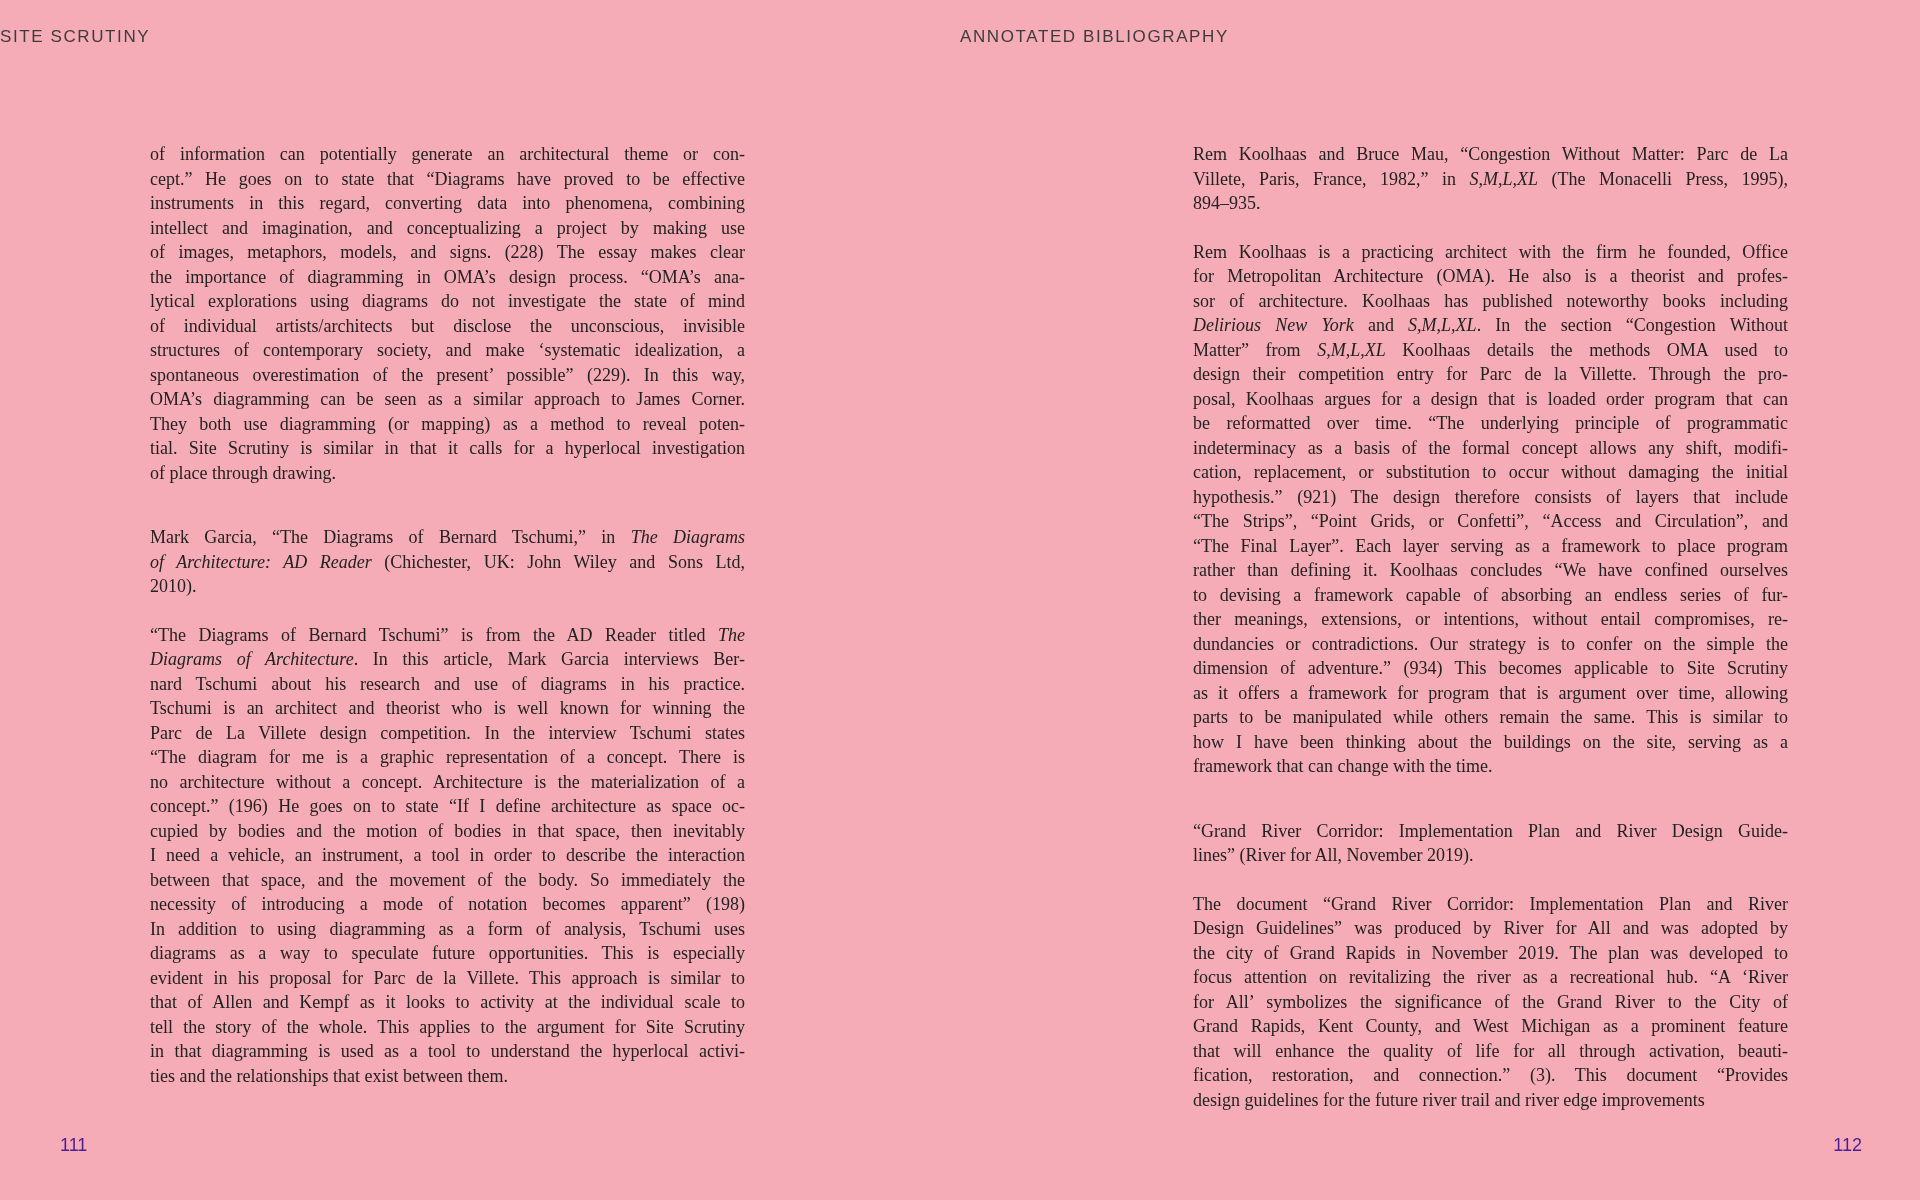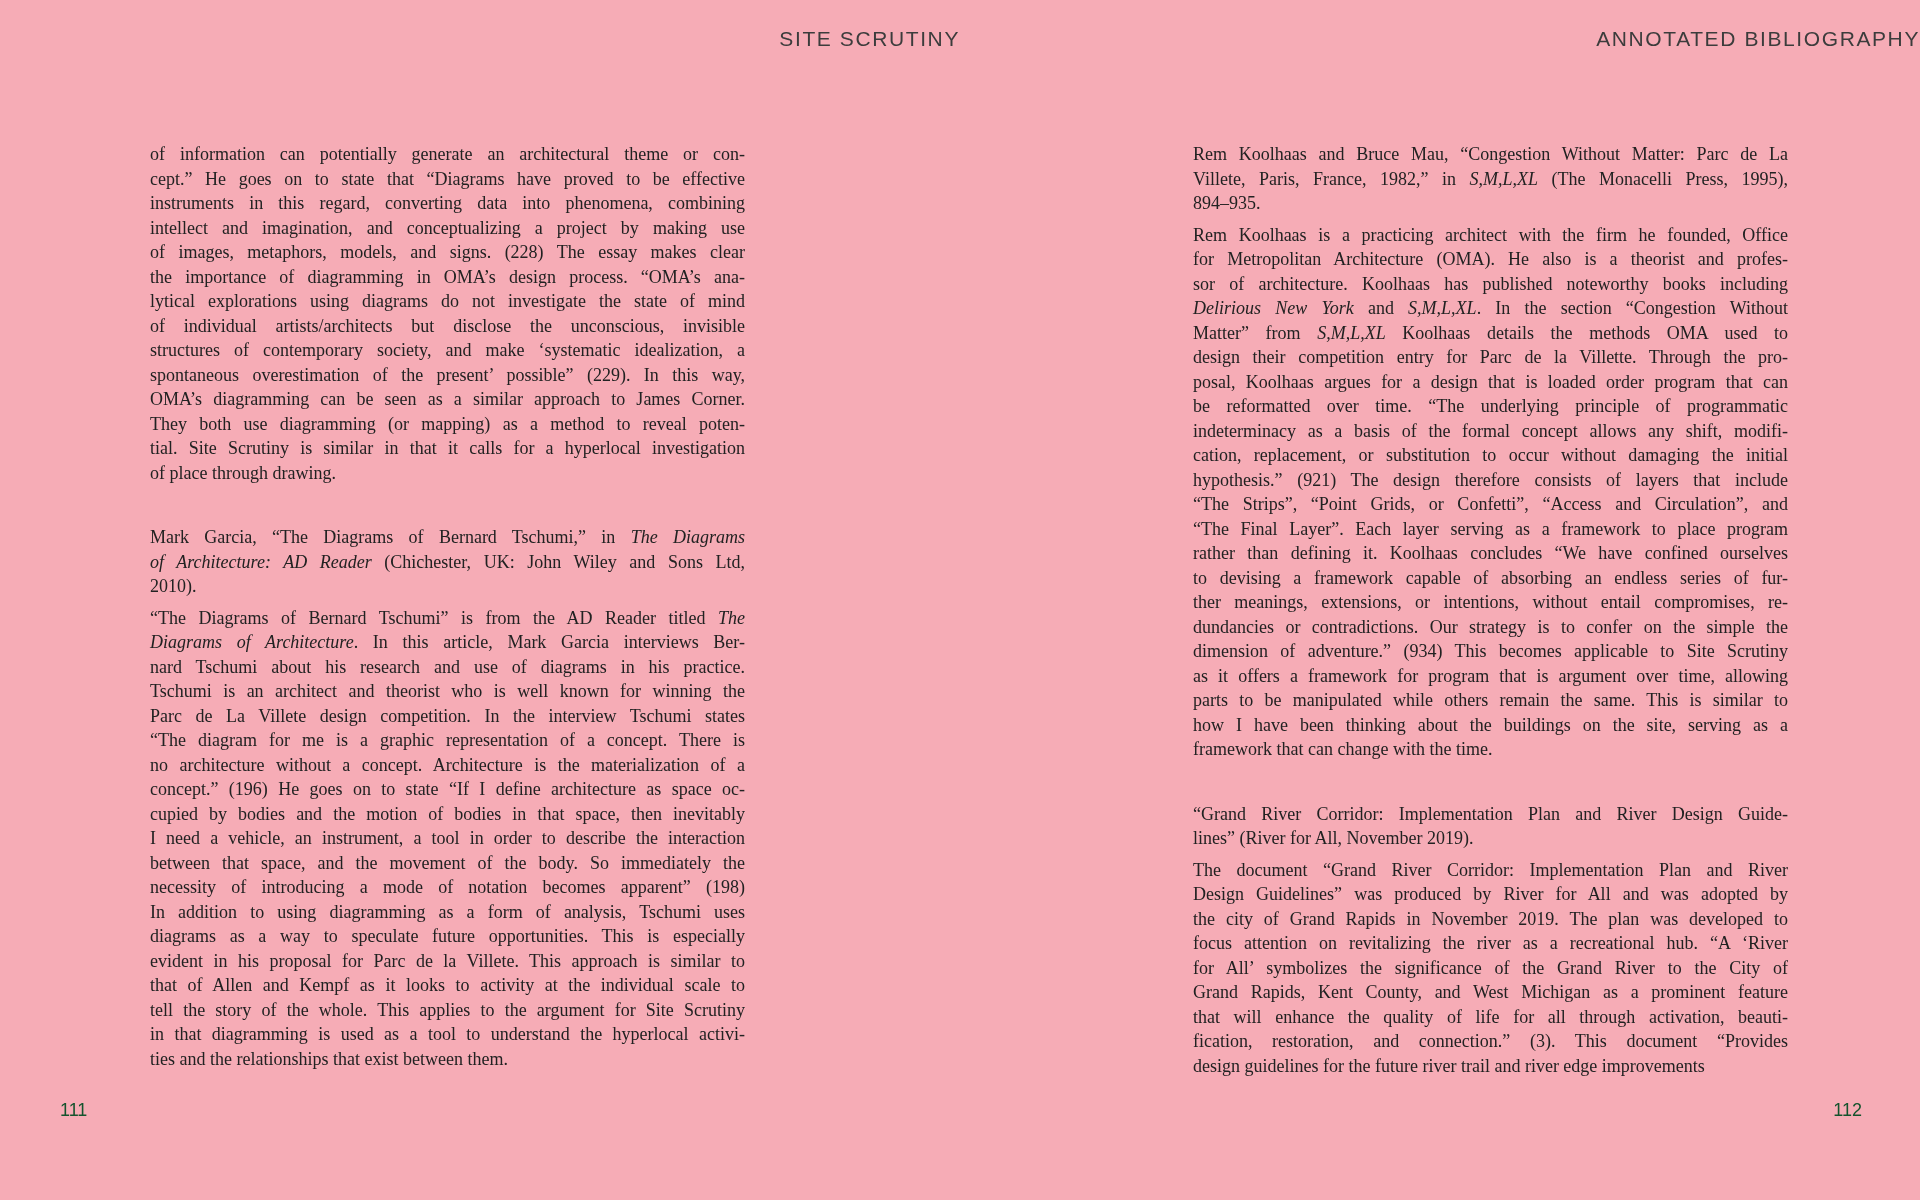--- a/index.html
+++ b/index.html
@@ -18,53 +18,53 @@
   .spread {
     position: relative;
     width: 1920px;
     height: 1200px;
     background: var(--bg);
   }
   .running-head {
     position: absolute;
     top: 27px;
     width: 960px;
-    text-align: right;
+    text-align: left;
     font-family: "Liberation Sans", sans-serif;
-    font-size: 21px;
+    font-size: 17px;
     font-weight: 400;
     letter-spacing: 1.6px;
     color: var(--head-text);
   }
   .running-head.left  { left: 0; }
   .running-head.right { left: 960px; }
   .text-column {
     position: absolute;
     top: 142px;
     width: 595px;
     font-size: 18px;
     line-height: 24.5px;
     color: var(--body-text);
   }
   .text-column.left  { left: 150px; }
   .text-column.right { left: 1193px; }
   .block.citation:not(:first-child)   { margin-top: 40px; }
-  .block.annotation:not(:first-child) { margin-top: 7px; }
+  .block.annotation:not(:first-child) { margin-top: 24px; }
   .line {
     text-align: justify;
     text-align-last: justify;
   }
   .block .line:last-child { text-align-last: left; }
   em { }
   .folio {
     position: absolute;
-    top: 1100px;
+    top: 1135px;
     font-family: "Liberation Sans", sans-serif;
     font-size: 18px;
-    color: #14532d;
+    color: #4c1d95;
   }
   .folio.left  { left: 60px; }
   .folio.right { right: 58px; }
 </style>
 </head>
 <body>
 
 <div class="spread">
 
   <div class="running-head left">SITE SCRUTINY</div>

